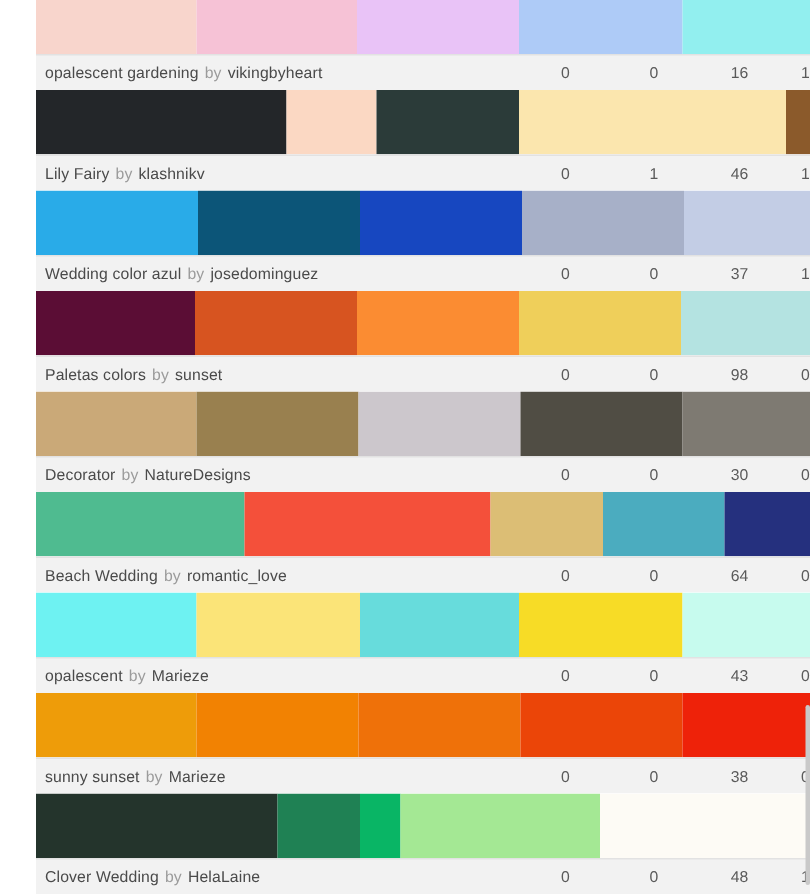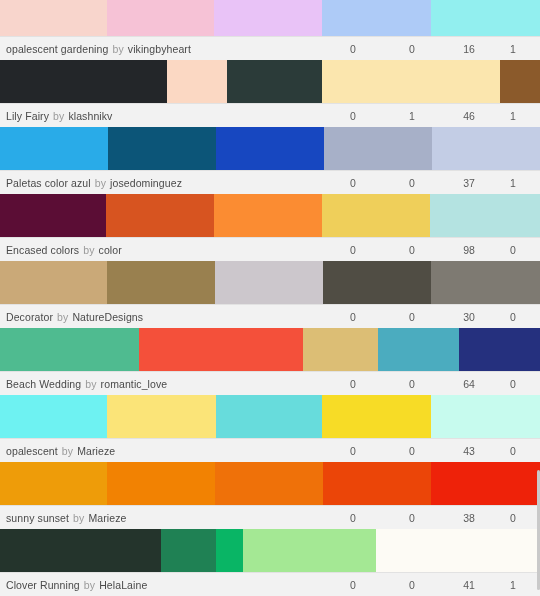--- a/index.html
+++ b/index.html
@@ -14,20 +14,21 @@
     position: relative;
     width: 540px;
     height: 596px;
     background: #ffffff;
   }
   .palette-row {
     position: relative;
     width: 540px;
     height: 67px;
     background: #ffffff;
+    padding-left: 24px;
   }
   
   .palette-row.clipped { height: 60px; }
   .palette-row.clipped .swatch-strip { height: 36px; }
 
   .swatch-strip {
     position: relative;
     display: flex;
     width: 540px;
     height: 43px;
@@ -131,39 +132,39 @@
     </div>
     <div class="palette-row">
       <div class="swatch-strip">
         <div class="swatch" style="background: rgb(41, 171, 232); width: 108px;"></div>
         <div class="swatch" style="background: rgb(12, 85, 120); width: 108px;"></div>
         <div class="swatch" style="background: rgb(23, 71, 192); width: 108px;"></div>
         <div class="swatch" style="background: rgb(167, 176, 200); width: 108px;"></div>
         <div class="swatch" style="background: rgb(195, 205, 229); width: 108px;"></div>
       </div>
       <div class="meta-bar">
-        <div class="palette-title"><span>Paletas color azul</span> <span class="by">by</span> <span class="author">josedominguez</span></div>
+        <div class="palette-title"><span>Wedding color azul</span> <span class="by">by</span> <span class="author">josedominguez</span></div>
         <div class="stats">
           <div class="stat c0">0</div>
           <div class="stat c1">0</div>
           <div class="stat c2">37</div>
           <div class="stat c3">1</div>
         </div>
       </div>
     </div>
     <div class="palette-row">
       <div class="swatch-strip">
         <div class="swatch" style="background: rgb(91, 13, 53); width: 106px;"></div>
         <div class="swatch" style="background: rgb(215, 84, 32); width: 108px;"></div>
         <div class="swatch" style="background: rgb(251, 140, 50); width: 108px;"></div>
         <div class="swatch" style="background: rgb(239, 207, 90); width: 108px;"></div>
         <div class="swatch" style="background: rgb(180, 227, 225); width: 110px;"></div>
       </div>
       <div class="meta-bar">
-        <div class="palette-title"><span>Encased colors</span> <span class="by">by</span> <span class="author">color</span></div>
+        <div class="palette-title"><span>Paletas colors</span> <span class="by">by</span> <span class="author">sunset</span></div>
         <div class="stats">
           <div class="stat c0">0</div>
           <div class="stat c1">0</div>
           <div class="stat c2">98</div>
           <div class="stat c3">0</div>
         </div>
       </div>
     </div>
     <div class="palette-row">
       <div class="swatch-strip">
@@ -239,25 +240,25 @@
     </div>
     <div class="palette-row">
       <div class="swatch-strip">
         <div class="swatch" style="background: rgb(36, 52, 44); width: 161px;"></div>
         <div class="swatch" style="background: rgb(31, 129, 84); width: 55px;"></div>
         <div class="swatch" style="background: rgb(9, 181, 101); width: 27px;"></div>
         <div class="swatch" style="background: rgb(164, 232, 148); width: 133px;"></div>
         <div class="swatch" style="background: rgb(253, 251, 245); width: 164px;"></div>
       </div>
       <div class="meta-bar">
-        <div class="palette-title"><span>Clover Running</span> <span class="by">by</span> <span class="author">HelaLaine</span></div>
-        <div class="stats">
-          <div class="stat c0">0</div>
-          <div class="stat c1">0</div>
-          <div class="stat c2">41</div>
+        <div class="palette-title"><span>Clover Wedding</span> <span class="by">by</span> <span class="author">HelaLaine</span></div>
+        <div class="stats">
+          <div class="stat c0">0</div>
+          <div class="stat c1">0</div>
+          <div class="stat c2">48</div>
           <div class="stat c3">1</div>
         </div>
       </div>
     </div>
   </div>
 
 <div id="scrollbar">
   <div class="thumb" style="top: 470px; height: 120px; background: rgb(201, 201, 201);"></div>
 </div>
 

